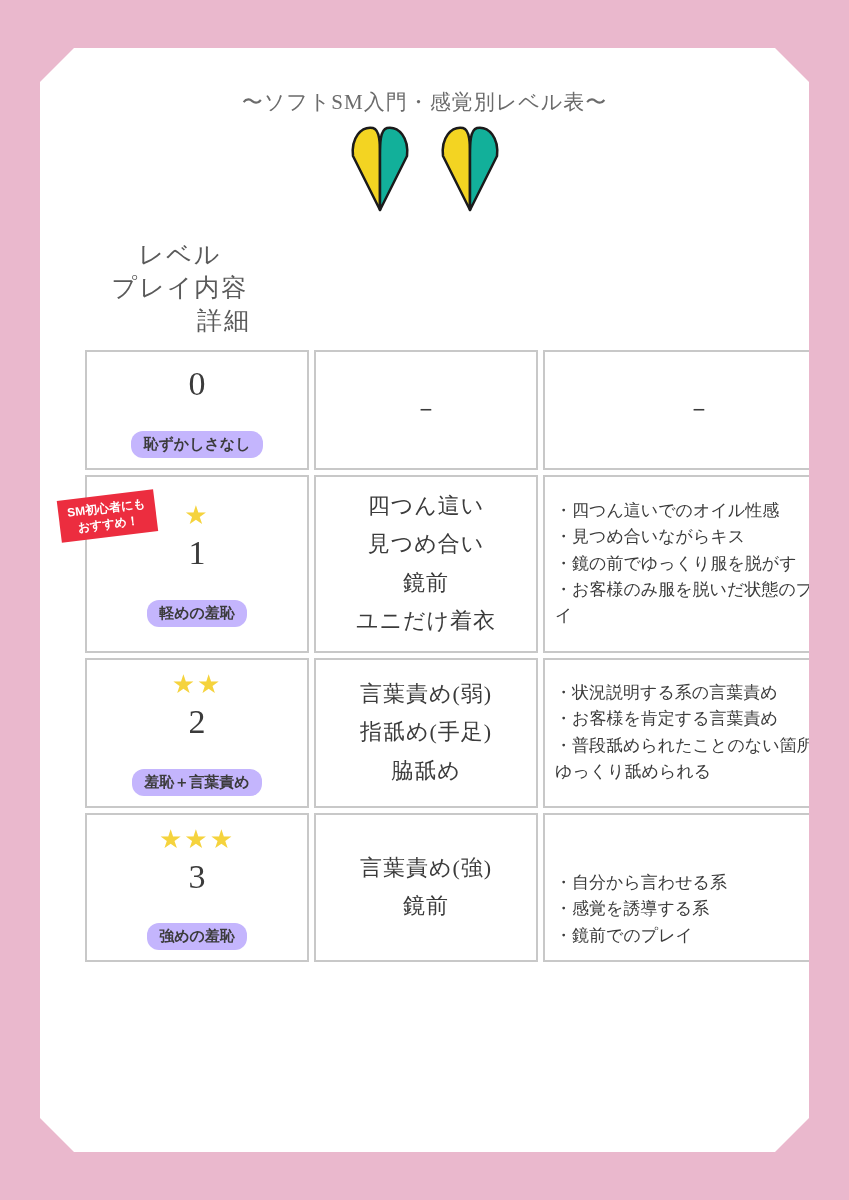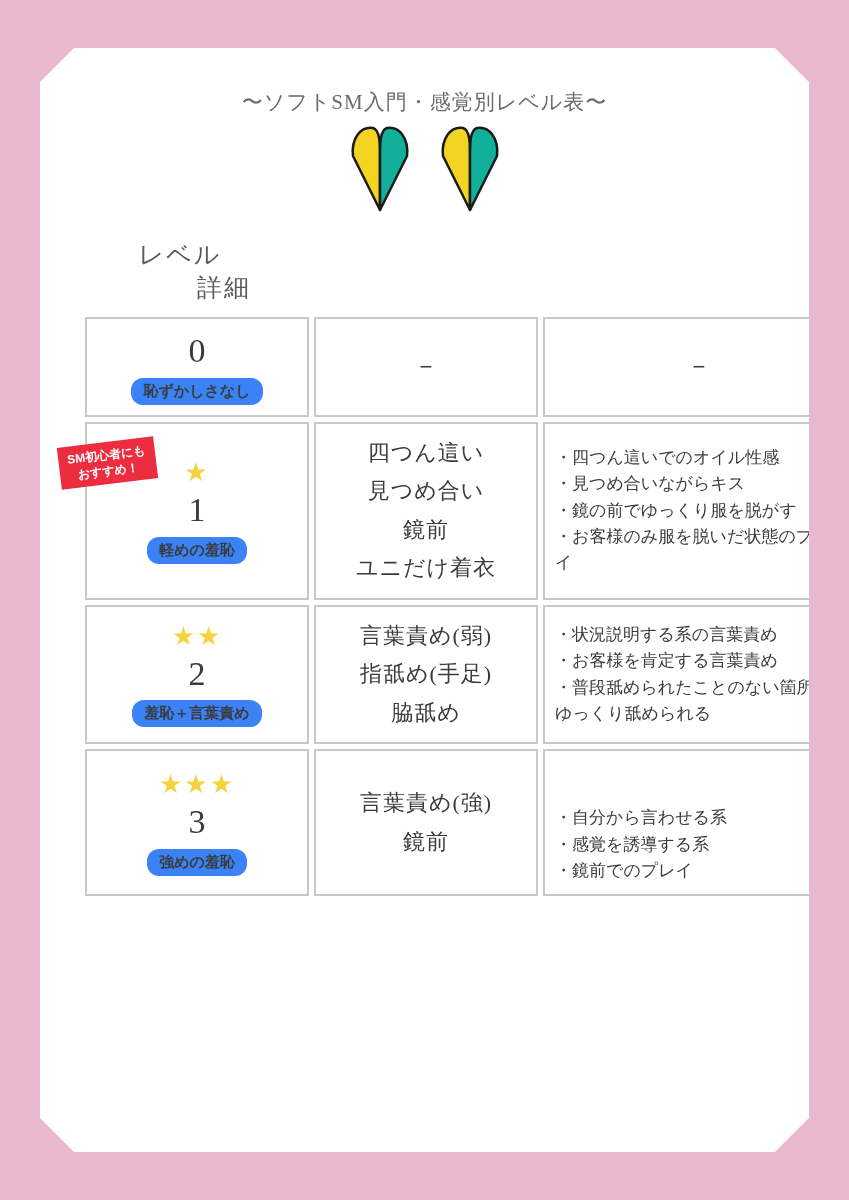--- a/index.html
+++ b/index.html
@@ -132,27 +132,28 @@
   .lvnum {
     font-size: 34px;
     color: #3b3b3b;
     font-family: "Liberation Serif", serif;
     line-height: 1.2;
     margin: 2px 0 6px 0;
   }
 
   .tag {
     display: inline-block;
-    background: #3b82f6;
+    background: #c4b5fd;
     border-radius: 12px;
     padding: 4px 12px;
     font-size: 15px;
     color: #3b3b3b;
     font-weight: bold;
     font-family: "Liberation Serif", serif;
+    margin-top: 20px;
   }
 
   .play-lines {
     font-size: 22px;
     color: #3b3b3b;
     line-height: 1.75;
     letter-spacing: 1px;
     font-family: "Liberation Serif", serif;
   }
   .play-dash {
@@ -208,20 +209,21 @@
       <span class="wakaba">
         <svg viewBox="0 0 62 90" width="62" height="90" aria-hidden="true">
           <path d="M31 88 L4 34 C2 16 12 4 24 6 C31 8 31 22 31 34 Z" fill="#f3d422" stroke="#1b1b1b" stroke-width="2.5" stroke-linejoin="round"></path>
           <path d="M31 88 L58 34 C60 16 50 4 38 6 C31 8 31 22 31 34 Z" fill="#12b09a" stroke="#1b1b1b" stroke-width="2.5" stroke-linejoin="round"></path>
         </svg>
       </span>
     </div>
 
     <div class="col-heads">
       <div class="ch c1">レベル</div>
+      <div class="ch c2">プレイ内容</div>
       <div class="ch c3">詳細</div>
     </div>
 
     <table class="lvl">
       <tbody>
         <tr>
           <td class="level-cell lv0">
             <div class="stars empty"></div>
             <div class="lvnum">0</div>
             <div class="tag">恥ずかしさなし</div>

